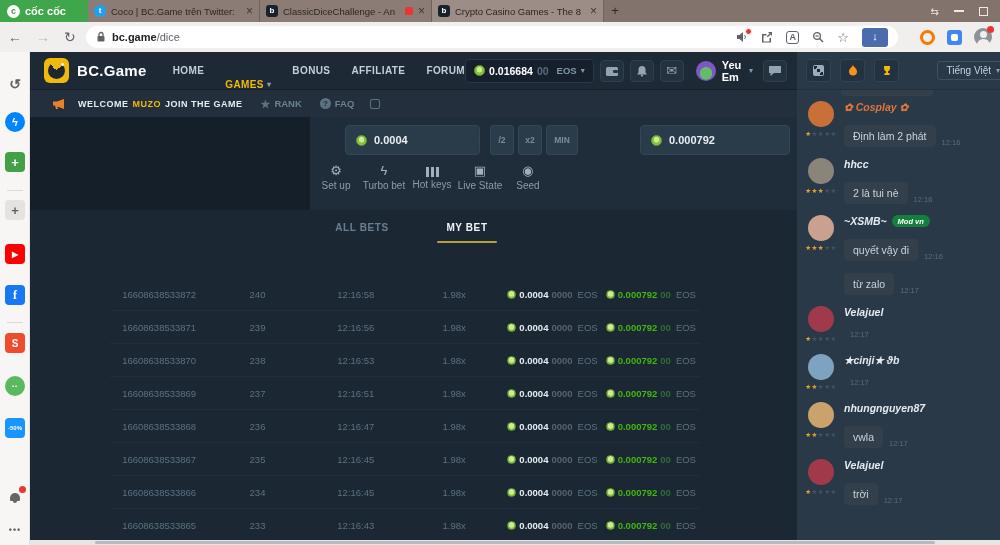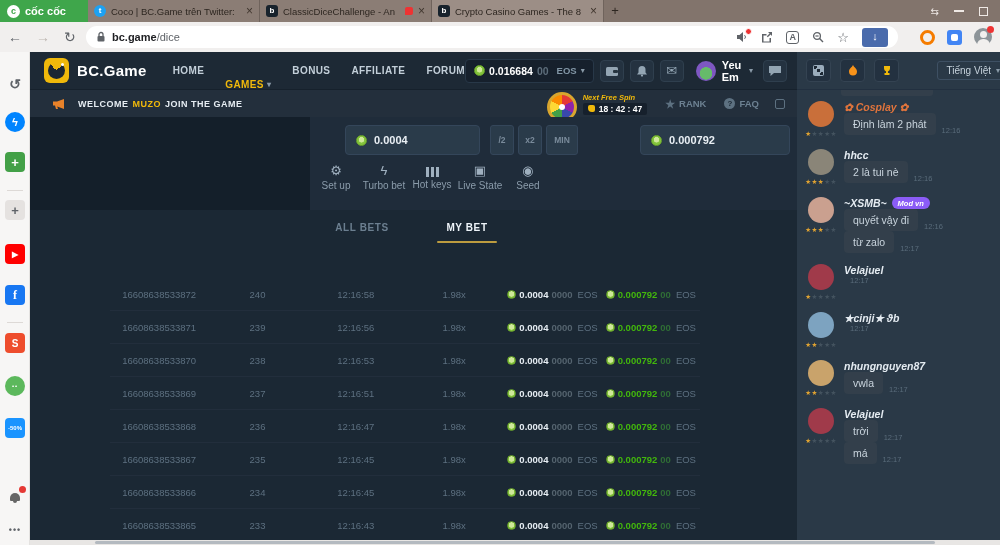--- a/index.html
+++ b/index.html
@@ -153,21 +153,21 @@
   .frag{position:absolute;left:44px;top:-7px;width:92px;height:13px;background:#333f4b;border-radius:3px;}
   .msg{display:flex;margin:11px 8px 0 8px;}
   .avcol{width:32px;flex:none;display:flex;flex-direction:column;align-items:center;}
   .avatar{width:26px;height:26px;border-radius:50%;}
   .stars{font-size:6.5px;letter-spacing:.5px;margin-top:3px;white-space:nowrap;}
   .sf{color:#dfa231;}.se{color:#44535f;}
   .mcol{margin-left:7px;min-width:0;}
   .nrow{display:flex;align-items:flex-end;gap:5px;font-style:italic;}
   .mname{font-size:10.5px;font-weight:bold;color:#e4ebf1;white-space:nowrap;}
   .badge{font-size:7.5px;font-weight:bold;color:#fff;border-radius:8px;padding:1.5px 6px;}
-  .line{display:flex;align-items:flex-end;margin-top:0;}
+  .line{display:flex;align-items:flex-end;margin-top:12px;}
   .bubble{background:#333f4b;border-radius:4px;padding:5px 9px;font-size:10.5px;color:#c9d4dd;max-width:140px;}
   .mtime{font-size:7.5px;color:#5a6c7b;margin-left:6px;flex:none;}
   .chat-input-row{position:absolute;left:8px;right:4px;bottom:7px;height:26px;display:flex;gap:4px;}
   .ci-box{position:relative;flex:1;background:#20303f;border:1px solid #3c5266;border-radius:3px;display:flex;align-items:center;}
   .ci-box input{flex:1;min-width:0;background:transparent;border:none;outline:none;color:#cfe0ee;font-size:9.5px;font-family:"DejaVu Sans Mono",monospace;padding:0 6px;}
   .ci-box input::placeholder{color:#5a7184;}
   .gif{font-size:9px;font-weight:bold;color:#e9eff4;margin-right:6px;}
   .emo{font-size:13px;color:#ffc107;margin-right:6px;line-height:13px;}
   .sendbtn{width:22px;background:#223140;border:1px solid #3c5266;border-radius:3px;color:#3c89dc;font-size:9px;display:flex;align-items:center;justify-content:center;}
 
@@ -315,30 +315,20 @@
               <path d="M1 1h12v7H6l-3.5 3V8H1z" fill="#93a5b3"></path>
             </svg>
           </span>
       </div>
 
       <div class="banner">
         <svg class="mega" width="14" height="12" viewBox="0 0 14 12">
             <path d="M12 1 5 3.5H1v4h2l1 3.5h2L5.2 8.6 12 11z" fill="#e8822a"></path>
           </svg>
         <span class="welcome"><span>WELCOME</span><span class="wname">MUZO</span><span>JOIN THE GAME</span></span>
-        <div class="spinwrap">
-          <span class="wheel"></span>
-          <span class="spin">
-            <span class="fs-label">Next Free Spin</span>
-            <span class="fs-timer">
-                <i class="hand"></i>
-                <span>18 : 42 : 47</span>
-              </span>
-          </span>
-        </div>
         <span class="bn-link">
             <span class="rankstar">★</span>
             <span>RANK</span>
           </span>
         <span class="bn-link">
             <span class="qico">?</span>
             <span>FAQ</span>
           </span>
         <span class="expico"></span>
       </div>
@@ -591,21 +581,21 @@
             </div>
           </div>
           <div class="msg">
             <div class="avcol">
               <div class="avatar" style="background: rgb(202, 160, 143);"></div>
               <div class="stars"><span class="sf">★★★</span><span class="se">★★</span></div>
             </div>
             <div class="mcol">
               <div class="nrow">
                 <span class="mname">~XSMB~</span>
-                <span class="badge" style="background: #8b5cf6;">Mod vn</span>
+                <span class="badge" style="background: #15803d;">Mod vn</span>
               </div>
               <div class="line">
                 <div class="bubble">quyết vậy đi</div>
                 <span class="mtime">12:16</span>
               </div>
               <div class="line">
                 <div class="bubble">từ zalo</div>
                 <span class="mtime">12:17</span>
               </div>
             </div>

